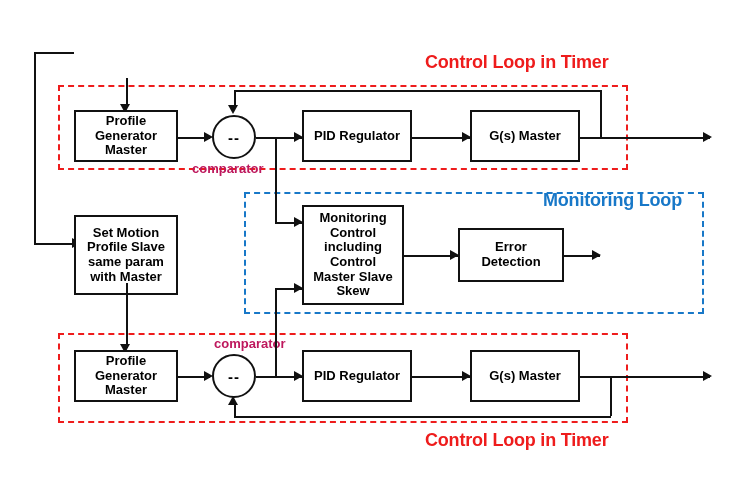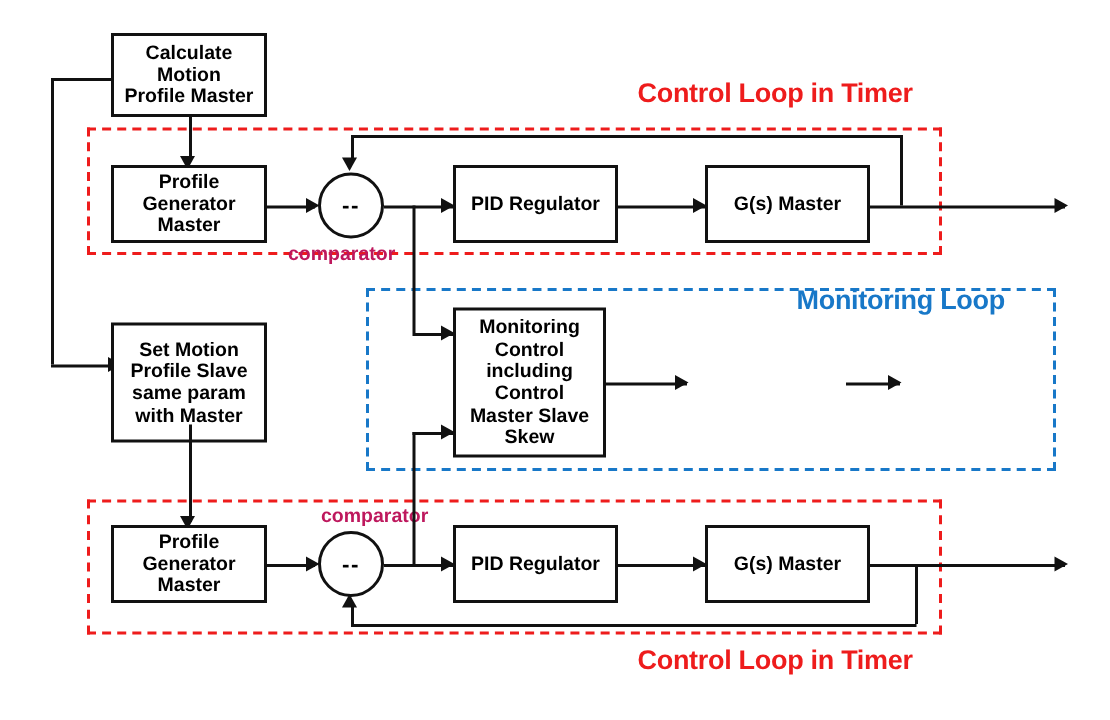--- a/index.html
+++ b/index.html
@@ -47,24 +47,23 @@
 </head>
 <body>
 
 <div id="stage">
 
   <div class="region red" style="left:58px;  top:85px;  width:570px; height:85px;"></div>
   <div class="region blue" style="left:244px; top:192px; width:460px; height:122px;"></div>
   <div class="region red" style="left:58px;  top:333px; width:570px; height:90px;"></div>
 
   <div class="region-label red" style="left:425px; top:52px;">Control Loop in Timer</div>
-  <div class="region-label blue" style="left:531px; top:190px;">Monitoring Loop</div>
+  <div class="region-label blue" style="left:543px; top:190px;">Monitoring Loop</div>
   <div class="region-label red" style="left:425px; top:430px;">Control Loop in Timer</div>
 
-  <div class="blk" style="left:74px; top:22px; width:104px; height:56px; font-size:13px;">Calculate<br>Motion<br>Profile Master</div>
 
   <div class="h" style="left:34px;  top:52px;  width:40px;"></div>
   <div class="v" style="left:34px;  top:52px;  height:191px;"></div>
   <div class="h" style="left:34px;  top:243px; width:40px;"></div>
   <div class="ar ar-r" style="left:72px; top:238px;"></div>
 
   <div class="v" style="left:126px; top:78px;  height:29px;"></div>
   <div class="ar ar-d" style="left:120px; top:104px;"></div>
 
   <div class="blk" style="left:74px; top:110px; width:104px; height:52px; font-size:13px;">Profile<br>Generator<br>Master</div>
@@ -94,20 +93,21 @@
   <div class="ar ar-d" style="left:228px; top:105px;"></div>
 
   <div class="v" style="left:275px; top:137px; height:85px;"></div>
   <div class="h" style="left:275px; top:222px; width:27px;"></div>
   <div class="ar ar-r" style="left:294px; top:217px;"></div>
 
   <div class="blk" style="left:74px; top:215px; width:104px; height:80px; font-size:13px;">Set Motion<br>Profile Slave<br>same param<br>with Master</div>
 
   <div class="blk" style="left:302px; top:205px; width:102px; height:100px; font-size:13px;">Monitoring<br>Control<br>including<br>Control<br>Master Slave<br>Skew</div>
 
+  <div class="blk" style="left:458px; top:228px; width:106px; height:54px; font-size:13px;">Error<br>Detection</div>
 
 
   <div class="h" style="left:404px; top:255px; width:54px;"></div>
   <div class="ar ar-r" style="left:450px; top:250px;"></div>
 
   <div class="h" style="left:564px; top:255px; width:36px;"></div>
   <div class="ar ar-r" style="left:592px; top:250px;"></div>
 
   <div class="v" style="left:126px; top:283px; height:65px;"></div>
   <div class="ar ar-d" style="left:120px; top:344px;"></div>

